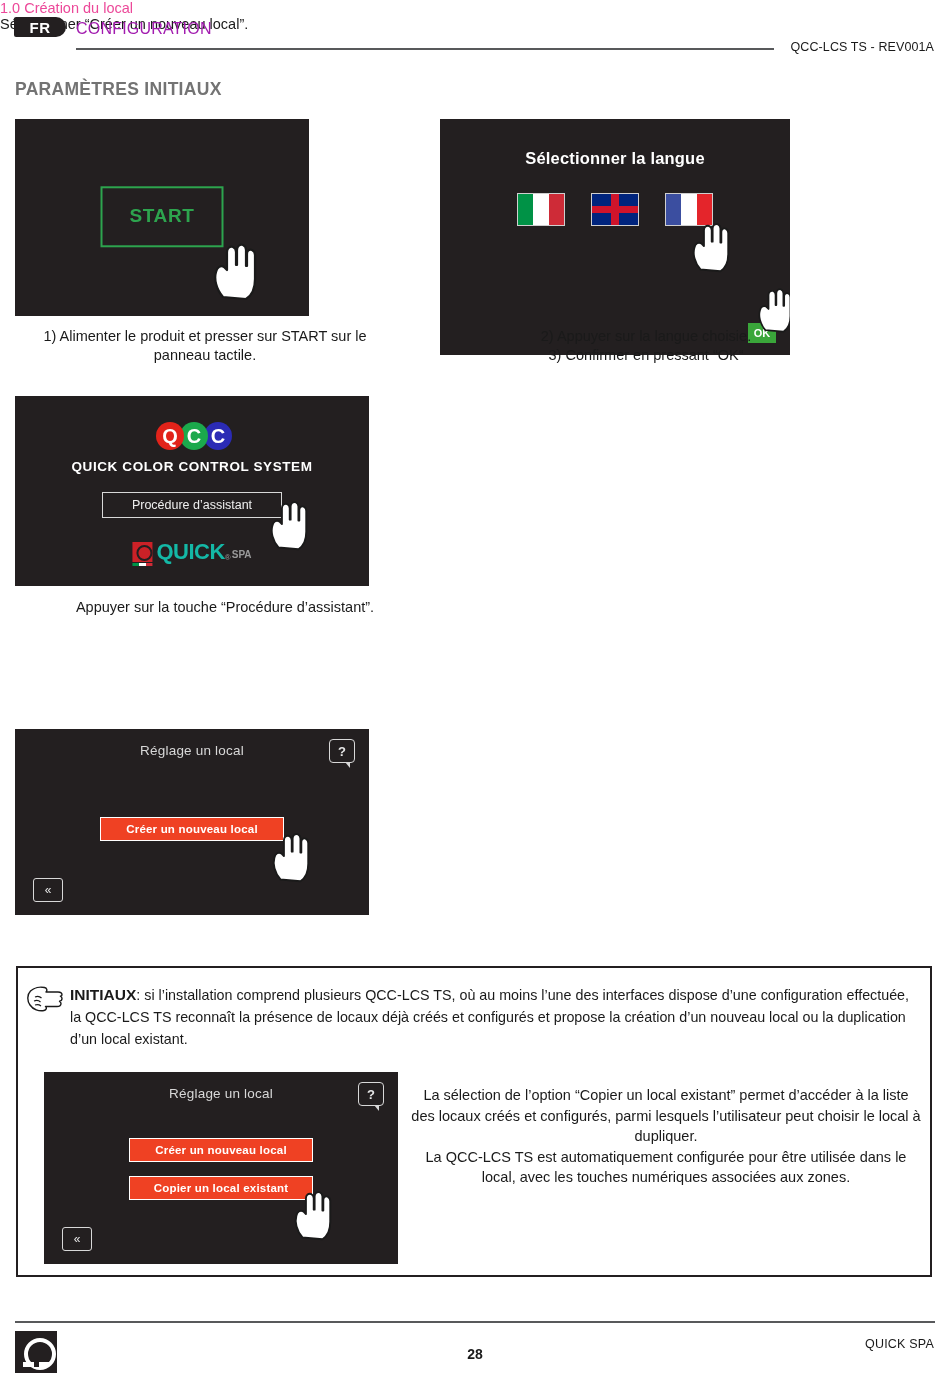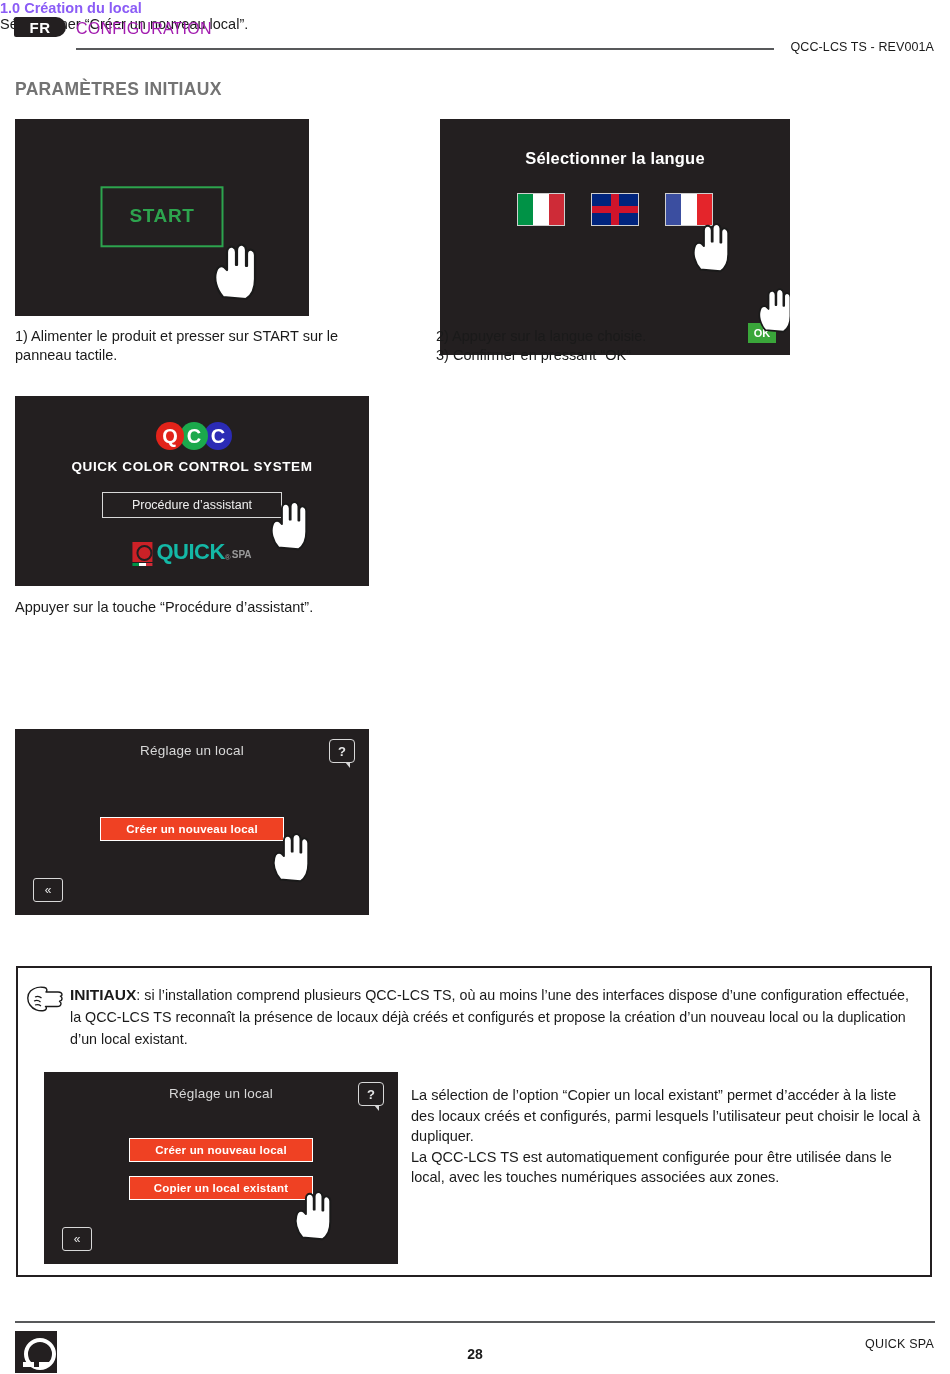--- a/index.html
+++ b/index.html
@@ -126,26 +126,26 @@
     position:absolute;left:18px;bottom:13px;width:28px;height:22px;
     border:1.6px solid #d8d8d8;border-radius:3px;color:#e6e6e6;
     font-size:12px;display:flex;align-items:center;justify-content:center;
   }
 
   
   .hand{position:absolute;pointer-events:none;}
 
   
   .body-text{
-    position:absolute;font-size:14.5px;line-height:19px;color:#1a1a1a;white-space:pre-line;
+    position:absolute;font-size:14.5px;line-height:19px;color:#1a1a1a;white-space:pre-line;text-align:center;
   }
   #cap1{left:15px;top:327px;width:380px;}
   #cap2{left:436px;top:327px;width:420px;}
   #cap3{left:15px;top:598px;width:420px;}
-  #guided-head{left:393px;top:743px;font-size:14.5px;font-weight:bold;color:#8b5cf6;}
+  #guided-head{left:393px;top:743px;font-size:14.5px;font-weight:normal;color:#ec4899;}
   #guided-sub{left:393px;top:762px;font-size:14.5px;color:#1a1a1a;}
   #copy-text{left:411px;top:1085px;width:510px;font-size:14.5px;line-height:20.5px;}
 
   
   .remark-box{
     position:absolute;left:16px;top:966px;width:916px;height:311px;
     border:2px solid #231f20;box-sizing:border-box;background:#fff;
   }
   .remark-hand{position:absolute;left:26px;top:986px;}
   .remark-text{

